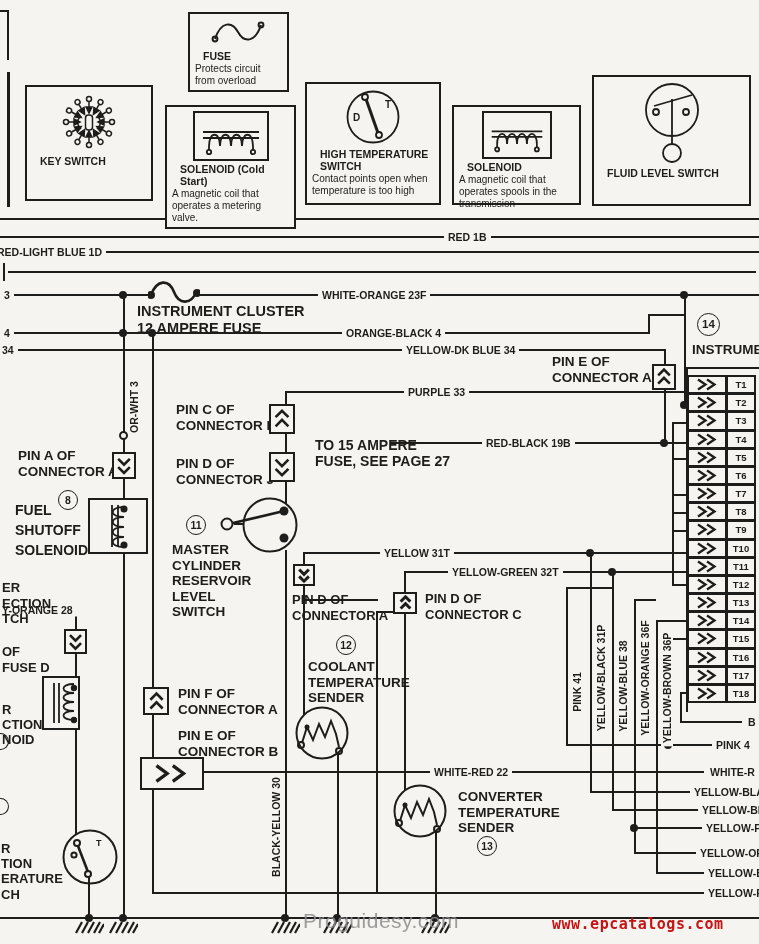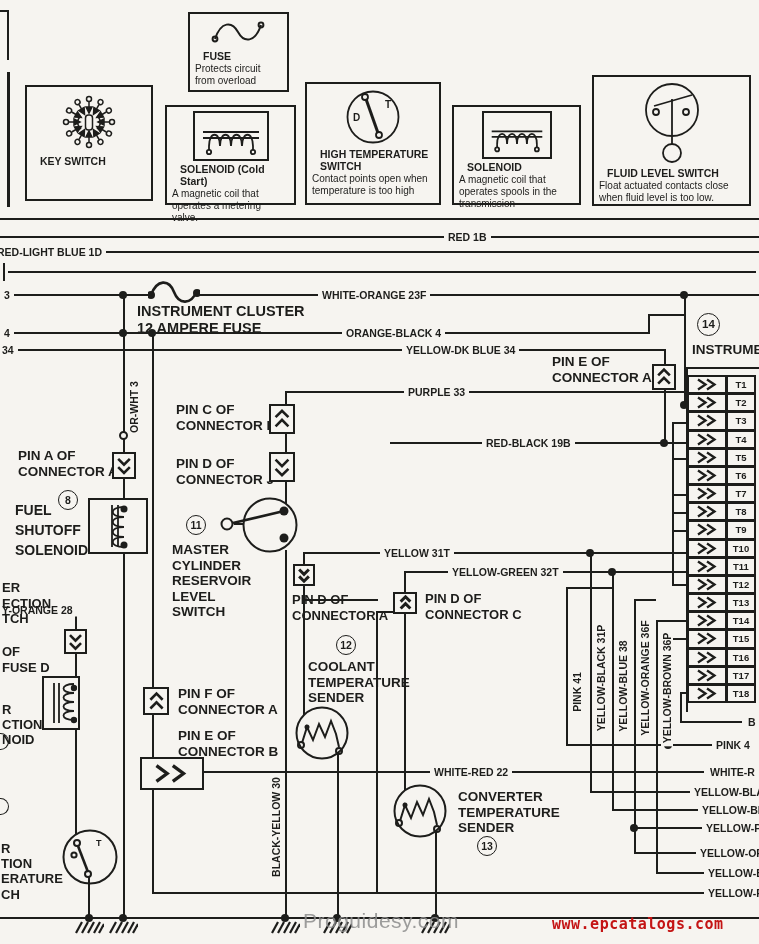--- a/index.html
+++ b/index.html
@@ -230,21 +230,21 @@
             <circle cx="52" cy="7" r="2.4"></circle>
         </g>
       </svg>
     </span>
     <span class="txt">
       <div class="lt">FUSE</div>
       <div class="ld">Protects circuit from overload</div>
     </span>
   </div>
 
-  <div class="legend" style="left:165px;top:105px;width:131px;height:100px">
+  <div class="legend" style="left:165px;top:105px;width:131px;height:124px">
     <span class="sym ibox" style="width:72px;height:46px">
       <svg width="62" height="40" viewBox="0 0 62 40">
         <g stroke="#1d1d1b" stroke-width="1.8" fill="none">
           <line x1="3" y1="16" x2="59" y2="16"></line>
             <line x1="3" y1="22" x2="59" y2="22"></line>
           <path d="M9 30 c0,-15 11,-15 11,0 c0,-15 11,-15 11,0 c0,-15 11,-15 11,0 c0,-15 11,-15 11,0"></path>
           <line x1="9" y1="30" x2="9" y2="34"></line>
             <line x1="53" y1="30" x2="53" y2="34"></line>
           <circle cx="9" cy="36" r="2.2"></circle>
             <circle cx="53" cy="36" r="2.2"></circle>
@@ -304,21 +304,20 @@
           <line x1="15" y1="25" x2="53" y2="14"></line>
           <circle cx="17" cy="31" r="3"></circle>
             <circle cx="47" cy="31" r="3"></circle>
           <line x1="33" y1="18" x2="33" y2="64"></line>
           <circle cx="33" cy="72" r="9"></circle>
         </g>
       </svg>
     </span>
     <span class="txt">
       <div class="lt">FLUID LEVEL SWITCH</div>
-      <div class="ld">Float actuated contacts close when fluid level is too low.</div>
     </span>
   </div>
 
   <span class="wl" style="left:444px;top:237px">RED 1B</span>
   <span class="wl" style="left:-7px;top:252px">RED-LIGHT BLUE 1D</span>
   <span class="wl" style="left:318px;top:295px">WHITE-ORANGE 23F</span>
   <span class="wl" style="left:0;top:295px">3</span>
   <span class="wl" style="left:342px;top:333px">ORANGE-BLACK 4</span>
   <span class="wl" style="left:0;top:333px">4</span>
   <span class="wl" style="left:402px;top:350px">YELLOW-DK BLUE 34</span>
@@ -358,20 +357,22 @@
   <span class="frag" style="left:2px;top:712px">NOID</span>
   <span class="half" style="left:0;top:733px"></span>
   <span class="half" style="left:0;top:798px"></span>
   <span class="frag" style="left:1px;top:821px">R</span>
   <span class="frag" style="left:1px;top:836px">TION</span>
   <span class="frag" style="left:1px;top:851px">ERATURE</span>
   <span class="frag" style="left:1px;top:867px">CH</span>
 
   <div class="cl big" style="left:137px;top:303px">INSTRUMENT CLUSTER
 12 AMPERE FUSE</div>
+  <div class="cl" style="left:315px;top:438px;font-size:14px">TO 15 AMPERE
+FUSE, SEE PAGE 27</div>
   <div class="cl" style="left:552px;top:354px">PIN E OF
 CONNECTOR A</div>
   <div class="cl" style="left:176px;top:402px">PIN C OF
 CONNECTOR B</div>
   <div class="cl" style="left:176px;top:456px">PIN D OF
 CONNECTOR J</div>
   <div class="cl" style="left:18px;top:448px">PIN A OF
 CONNECTOR A</div>
   <div class="cl" style="left:292px;top:592px;font-size:13px">PIN D OF
 CONNECTOR A</div>

